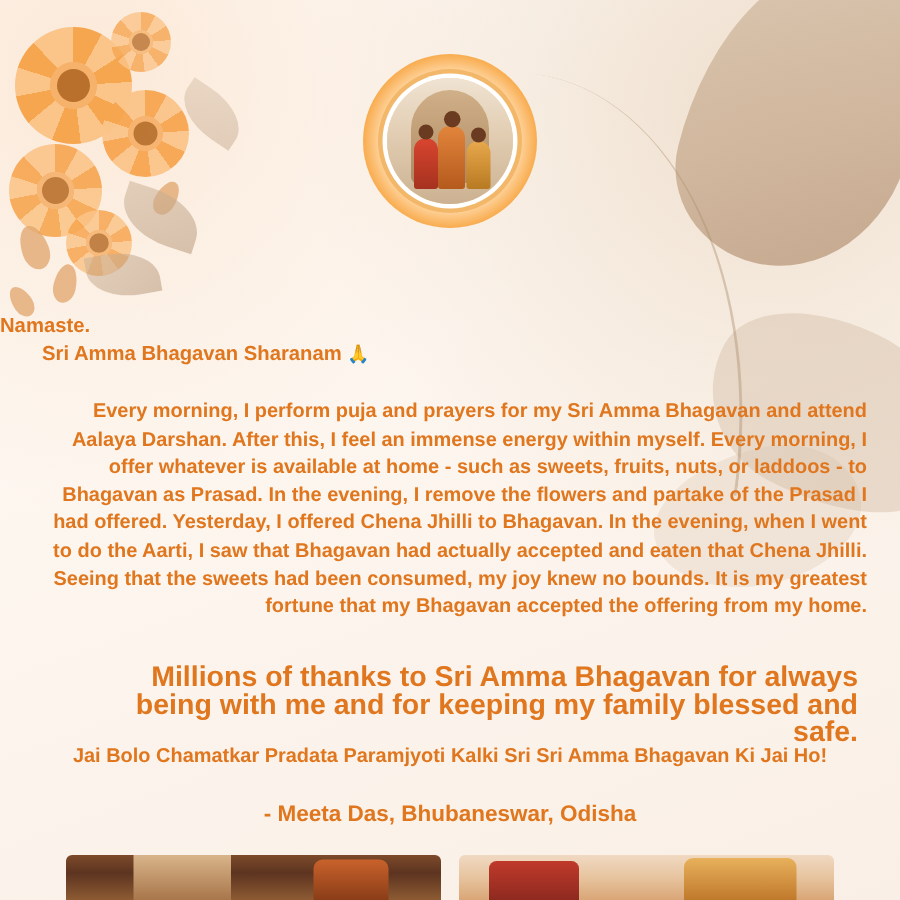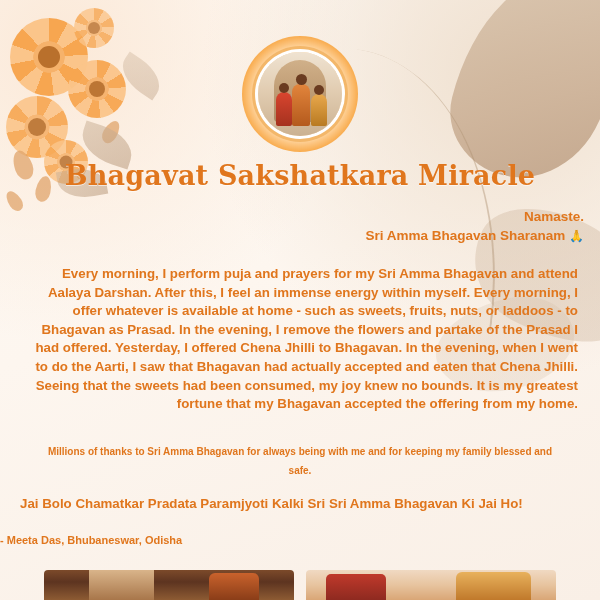--- a/index.html
+++ b/index.html
@@ -188,21 +188,21 @@
     font-size: 27px;
     letter-spacing: .2px;
     color: #e0761d;
     text-shadow: 0 1px 0 rgba(255,255,255,.6);
   }
 
   .salutation {
     position: absolute;
     top: 207px;
     left: 0; right: 16px;
-    text-align: right;
+    text-align: left;
     color: #e0761d;
     font-weight: bold;
     font-size: 13.5px;
     line-height: 19px;
   }
   .salutation .line2 { display: block; padding-left: 28px; }
   .pray-icon { color: #d88a3a; font-size: 12px; }
 
   .body-text {
     position: absolute;
@@ -212,48 +212,48 @@
     text-align: right;
     color: #e0761d;
     font-weight: bold;
     font-size: 13.3px;
     line-height: 18.6px;
   }
 
   .thanks {
     position: absolute;
     top: 443px;
-    left: 40px;
+    left: 52px;
     width: 520px;
-    text-align: center;
-    color: #e0761d;
-    font-weight: bold;
-    font-size: 10px;
+    text-align: right;
+    color: #e0761d;
+    font-weight: bold;
+    font-size: 19px;
     line-height: 18.6px;
   }
 
   .jai {
     position: absolute;
     top: 496px;
     left: 20px;
     width: 560px;
-    text-align: left;
+    text-align: center;
     color: #e0761d;
     font-weight: bold;
     font-size: 13.3px;
   }
 
   .attribution {
     position: absolute;
     top: 534px;
     left: 0; right: 0;
-    text-align: left;
-    color: #e0761d;
-    font-weight: bold;
-    font-size: 11px;
+    text-align: center;
+    color: #e0761d;
+    font-weight: bold;
+    font-size: 15px;
   }
 
   
   .photos {
     position: absolute;
     bottom: 0;
     left: 0;
     width: 600px;
     height: 30px;
     display: flex;
@@ -348,21 +348,20 @@
       <div class="med-arch"></div>
       <div class="figure fig-left"></div>
       <div class="figure fig-mid"></div>
       <div class="figure fig-right"></div>
       <div class="fig-head h1"></div>
       <div class="fig-head h2"></div>
       <div class="fig-head h3"></div>
     </div>
   </div>
 
-  <div class="title">Bhagavat Sakshatkara Miracle</div>
 
   <div class="salutation">
     <span>Namaste.</span>
     <span class="line2">
       <span>Sri Amma Bhagavan Sharanam</span>
       <span class="pray-icon">🙏</span>
     </span>
   </div>
 
   <div class="body-text">Every morning, I perform puja and prayers for my Sri Amma Bhagavan and attend Aalaya Darshan. After this, I feel an immense energy within myself. Every morning, I offer whatever is available at home - such as sweets, fruits, nuts, or laddoos - to Bhagavan as Prasad. In the evening, I remove the flowers and partake of the Prasad I had offered. Yesterday, I offered Chena Jhilli to Bhagavan. In the evening, when I went to do the Aarti, I saw that Bhagavan had actually accepted and eaten that Chena Jhilli. Seeing that the sweets had been consumed, my joy knew no bounds. It is my greatest fortune that my Bhagavan accepted the offering from my home.</div>

